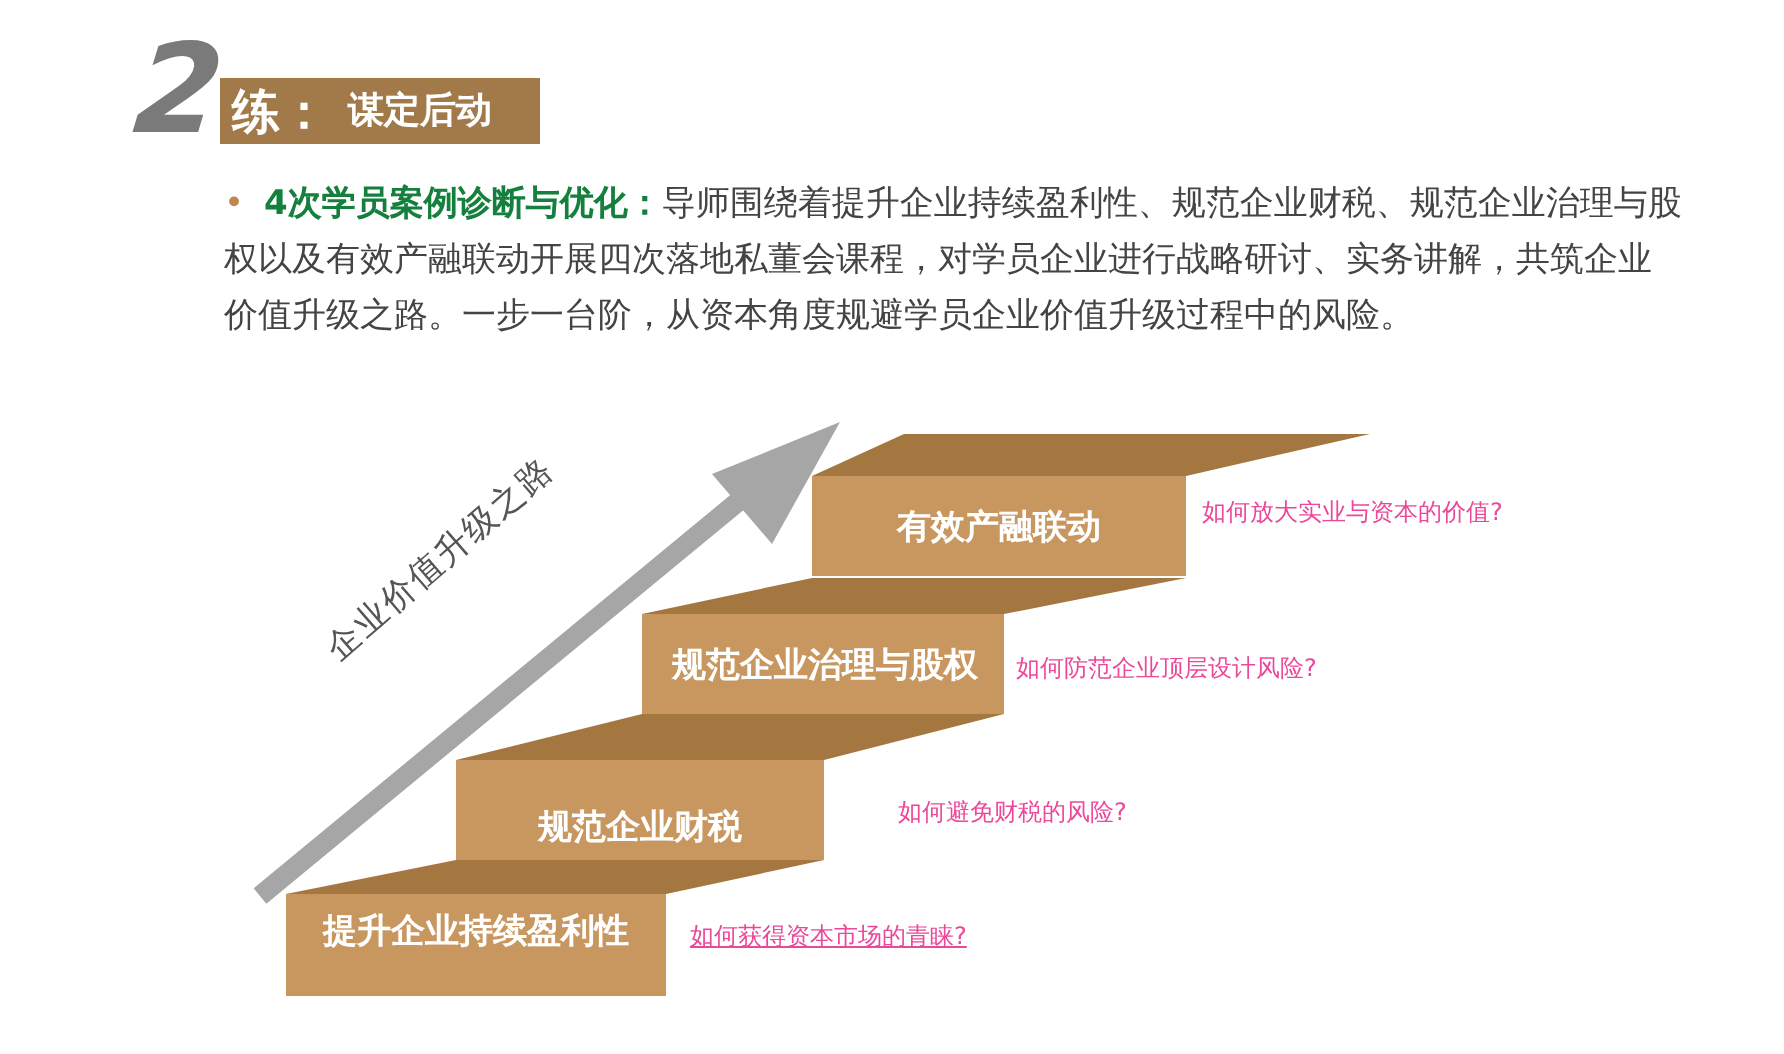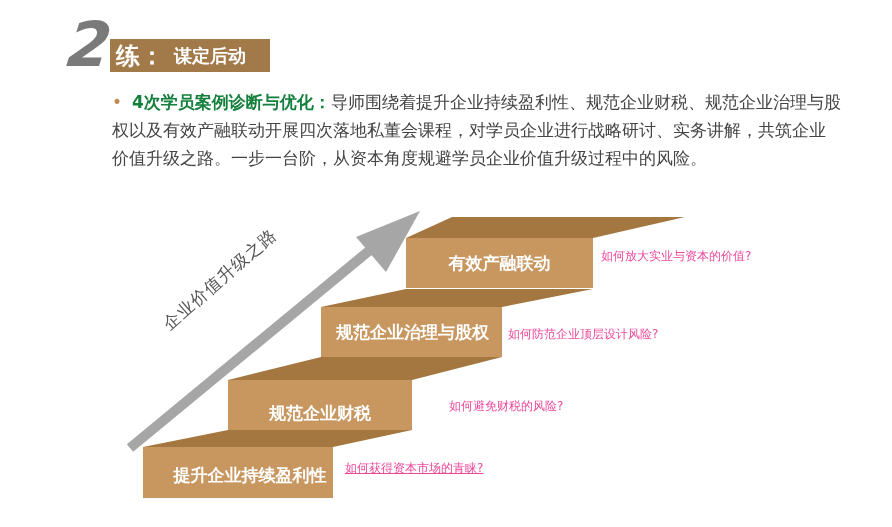--- a/index.html
+++ b/index.html
@@ -57,21 +57,21 @@
   </g>
 
   <g>
     <polygon points="143,447 228,430 412,430 333,447" fill="#a57740"></polygon>
     <rect x="143" y="447" width="190" height="51" fill="#c8965f"></rect>
   </g>
 </svg>
 
 <div class="arrow-label">企业价值升级之路</div>
 
-<div class="step-label" style="left:143px;top:457px;width:190px;height:36px;padding-left:12px;">提升企业持续盈利性</div>
+<div class="step-label" style="left:143px;top:447px;width:190px;height:36px;">提升企业持续盈利性</div>
 <div class="step-label" style="left:228px;top:380px;width:184px;height:66px;">规范企业财税</div>
 <div class="step-label" style="left:321px;top:307px;width:183px;height:50px;">规范企业治理与股权</div>
 <div class="step-label" style="left:406px;top:238px;width:187px;height:50px;">有效产融联动</div>
 
 <div class="q" style="left:345px;top:460px;text-decoration:underline;">如何获得资本市场的青睐?</div>
 <div class="q" style="left:427px;top:398px;margin-left:22px;">如何避免财税的风险?</div>
 <div class="q" style="left:508px;top:326px;">如何防范企业顶层设计风险?</div>
 <div class="q" style="left:601px;top:248px;">如何放大实业与资本的价值?</div>
 
 </body></html>

